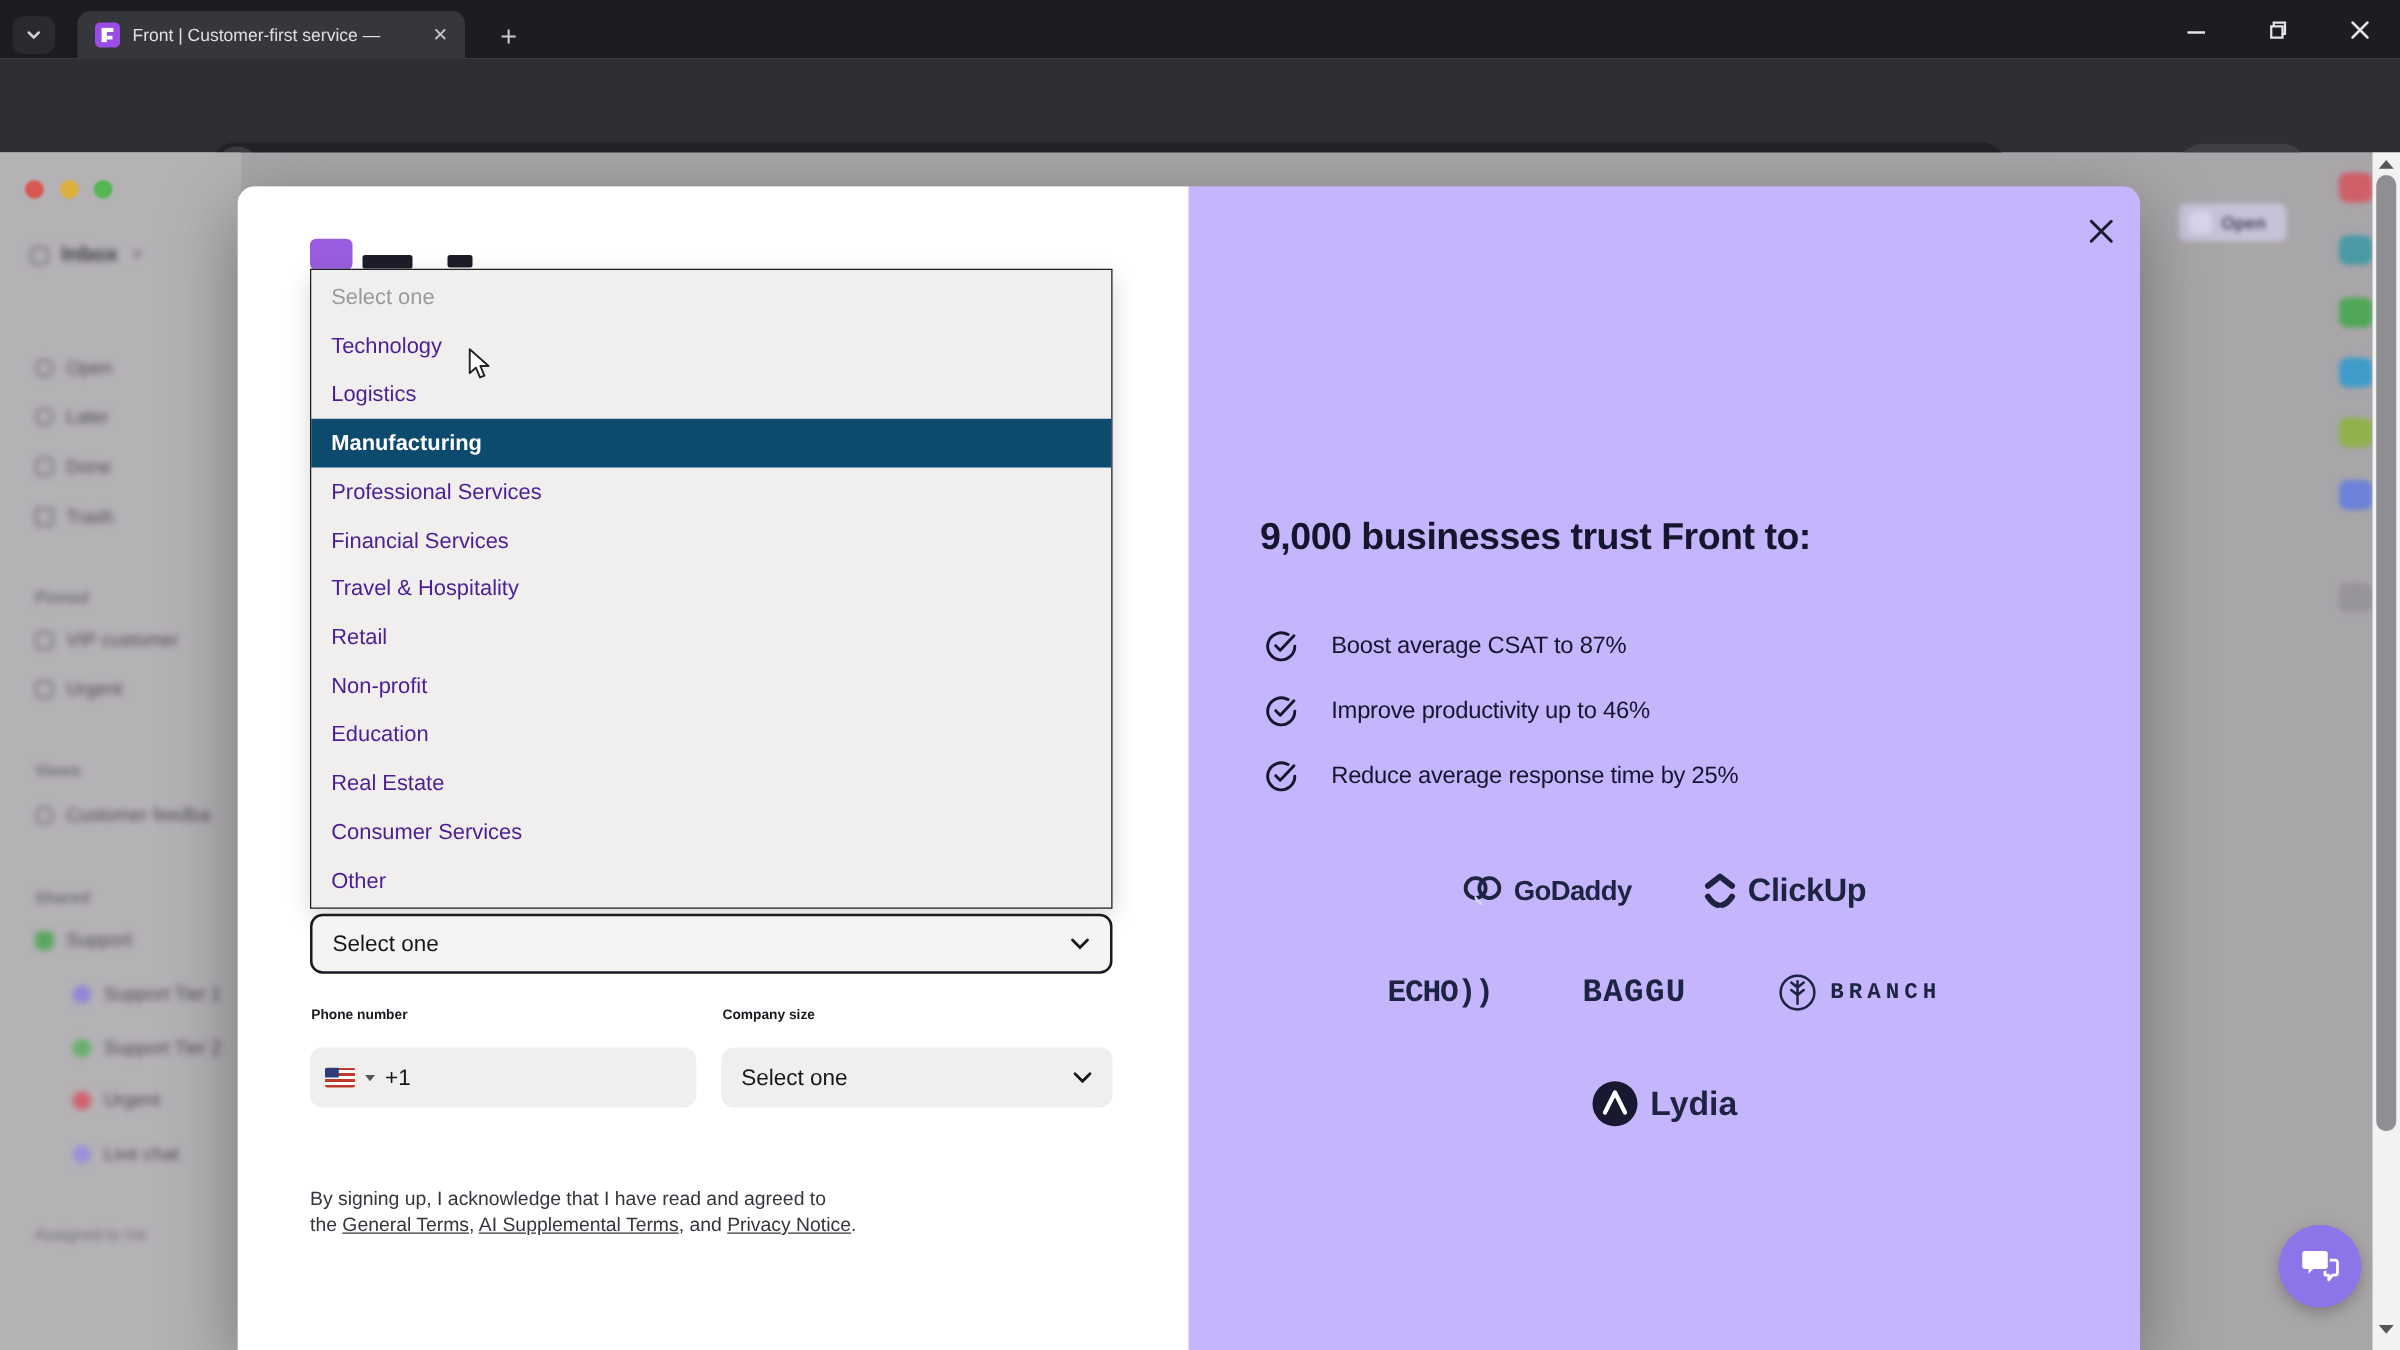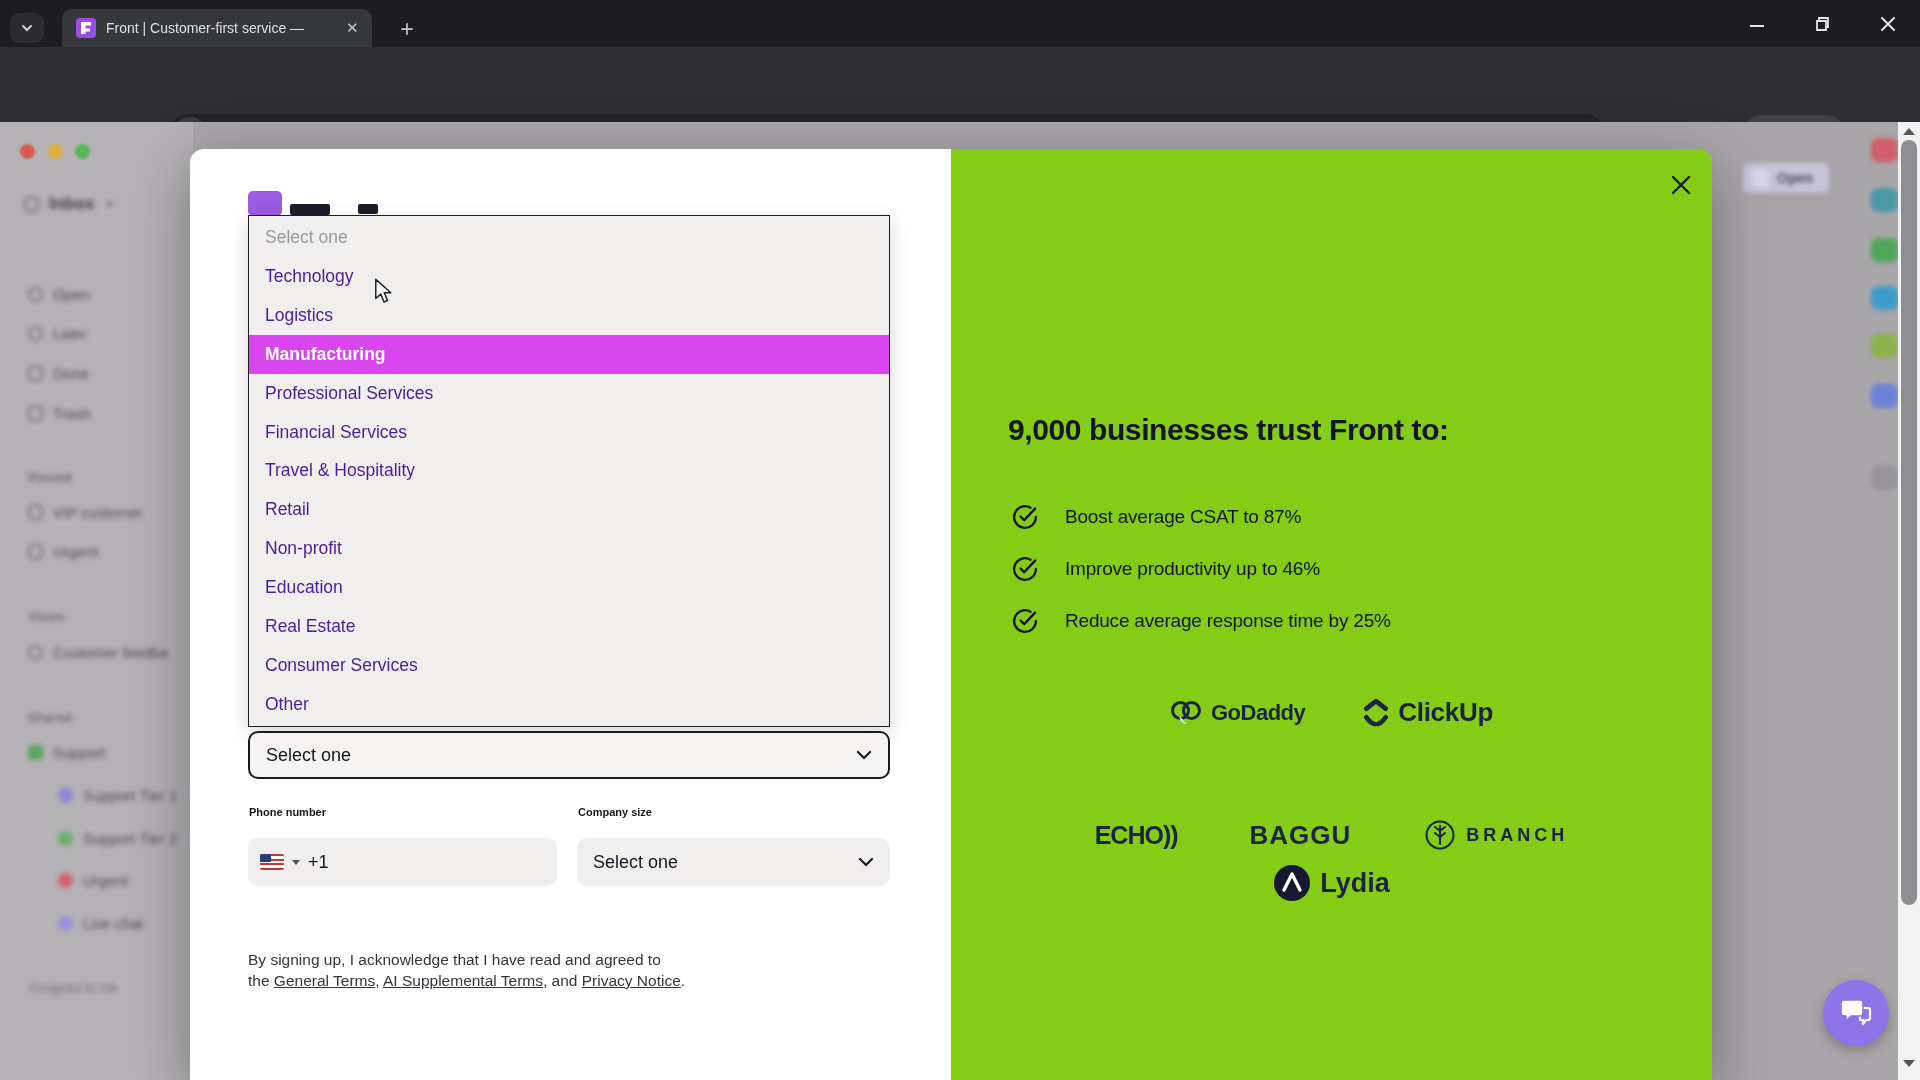--- a/index.html
+++ b/index.html
@@ -46,30 +46,30 @@
 
   
   #sbar{left:1898px;top:0;width:22px;height:958px;background:#f2f2f2;}
   #sthumb{left:1901px;top:18px;width:16px;height:765px;border-radius:8px;background:#8f8f93;}
   .sarrow{position:absolute;left:1903px;width:0;height:0;border-left:6px solid transparent;border-right:6px solid transparent;}
 
   
   #modal{left:190px;top:27px;width:1522px;height:931px;border-radius:14px 14px 0 0;overflow:hidden;
     box-shadow:0 18px 60px rgba(0,0,0,.35);}
   #mleft{left:0;top:0;width:761px;height:931px;background:#ffffff;}
-  #mright{left:761px;top:0;width:761px;height:931px;background:#84cc16;}
+  #mright{left:761px;top:0;width:761px;height:931px;background:#c4b5fd;}
 
   
   .logo-sliver-purple{left:58px;top:42px;width:34px;height:25px;border-radius:5px;background:#9a5ce0;}
   .logo-sliver-dark{background:#1d1d2a;border-radius:2px;}
   #dd{left:58px;top:66px;width:642px;height:512px;background:#f0efed;border:1px solid #1d1d24;
     box-shadow:0 6px 18px rgba(0,0,0,.16);display:flex;flex-direction:column;padding:2px 0;}
   .opt{flex:1;display:flex;align-items:center;padding-left:16px;font-size:17.5px;color:#4c1d95;}
   .opt.muted{color:#9a9a9c;}
-  .opt.sel{background:#d946ef;color:#ffffff;font-weight:bold;}
+  .opt.sel{background:#0c4a6e;color:#ffffff;font-weight:bold;}
   .field-label{position:absolute;font-size:11px;font-weight:bold;color:#17171f;}
   #ind-select{left:58px;top:582px;width:642px;height:48px;border:2.5px solid #191922;border-radius:10px;background:#f5f4f2;
     display:flex;align-items:center;justify-content:space-between;padding:0 16px;font-size:18px;color:#17171f;}
   #phone-field{left:58px;top:689px;width:309px;height:48px;border-radius:10px;background:#f1efed;
     display:flex;align-items:center;padding:0 12px;gap:8px;font-size:18px;color:#17171f;}
   #size-select{left:387px;top:689px;width:313px;height:48px;border-radius:10px;background:#f1efed;
     display:flex;align-items:center;justify-content:space-between;padding:0 16px;font-size:18px;color:#17171f;}
   .usflag{width:24px;height:16px;position:relative;flex:none;border-radius:2px;overflow:hidden;
     background:repeating-linear-gradient(#c0392b 0 2.3px,#fff 2.3px 4.6px);}
   .usflag:after{content:"";position:absolute;left:0;top:0;width:11px;height:8px;background:#2c3e7a;}
@@ -372,21 +372,21 @@
             <svg width="26" height="30" viewBox="0 0 24 28">
                 <g fill="none" stroke="#1d2442" stroke-width="4.4" stroke-linecap="round" stroke-linejoin="round">
                   <path d="M3 10l9-7 9 7"></path>
                   <path d="M3 18c3 4.5 6.2 6.5 9 6.5s6-2 9-6.5" stroke-dasharray="10 3.2"></path>
                 </g>
               </svg>
             <span class="lg-clickup">ClickUp</span>
           </div>
         </div>
 
-        <div class="lrow" style="top:669px;gap:72px;">
+        <div class="lrow" style="top:628px;gap:72px;font-family:Liberation Mono, monospace;">
           <span class="lg-echo">ECHO))</span>
           <span class="lg-baggu">BAGGU</span>
           <div class="lg">
             <svg width="34" height="34" viewBox="0 0 34 34">
                 <g fill="none" stroke="#1d2442" stroke-width="2">
                   <circle cx="17" cy="17" r="13.5"></circle>
                   <path d="M17 8v18M17 13l-5-4M17 13l5-4M17 19l-5-4M17 19l5-4" stroke-linecap="round"></path>
                 </g>
               </svg>
             <span class="lg-branch">BRANCH</span>

